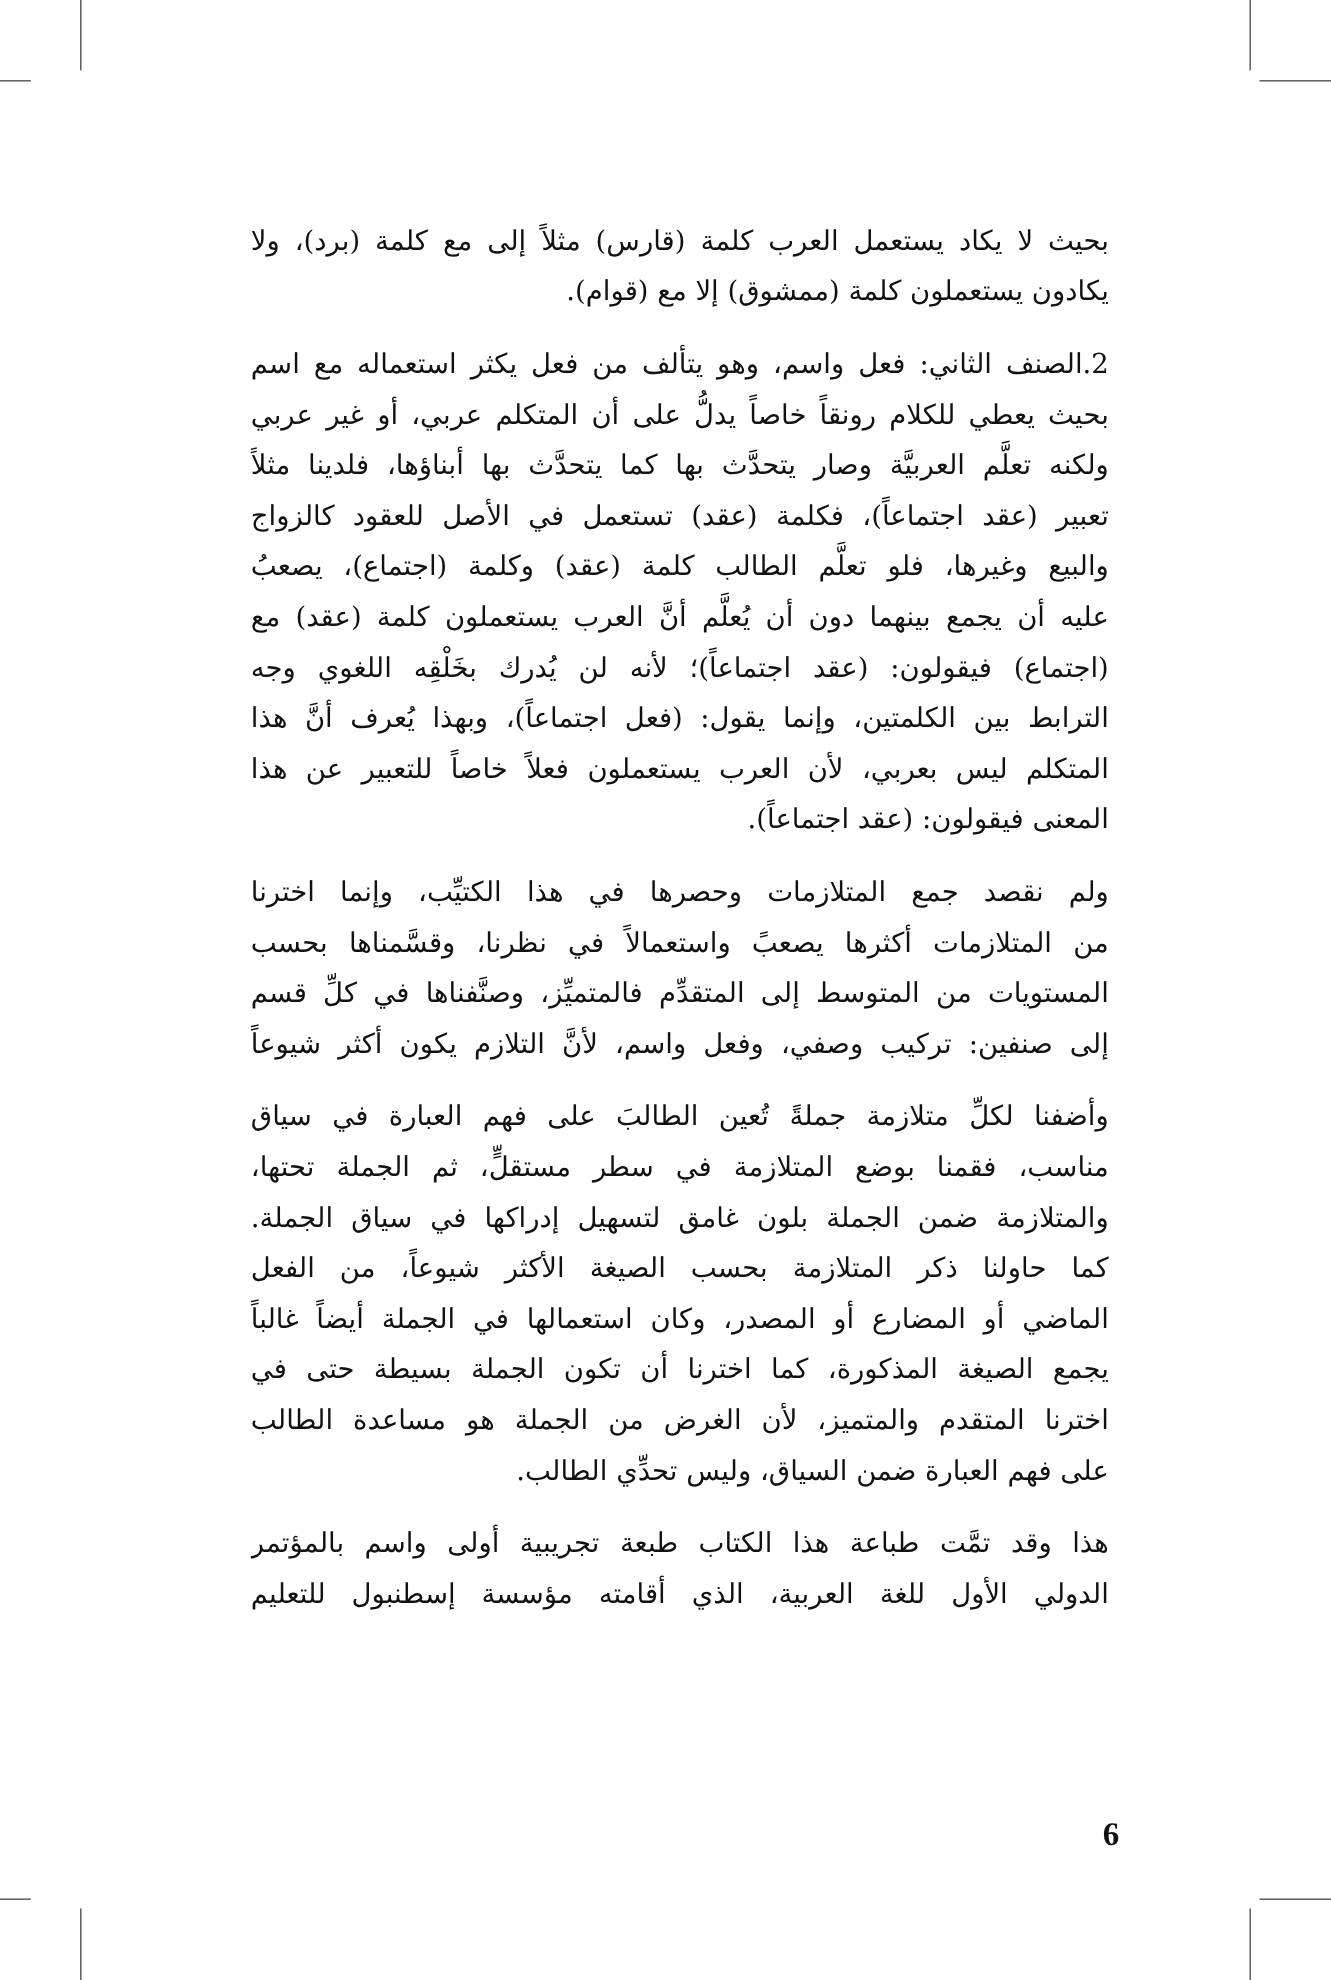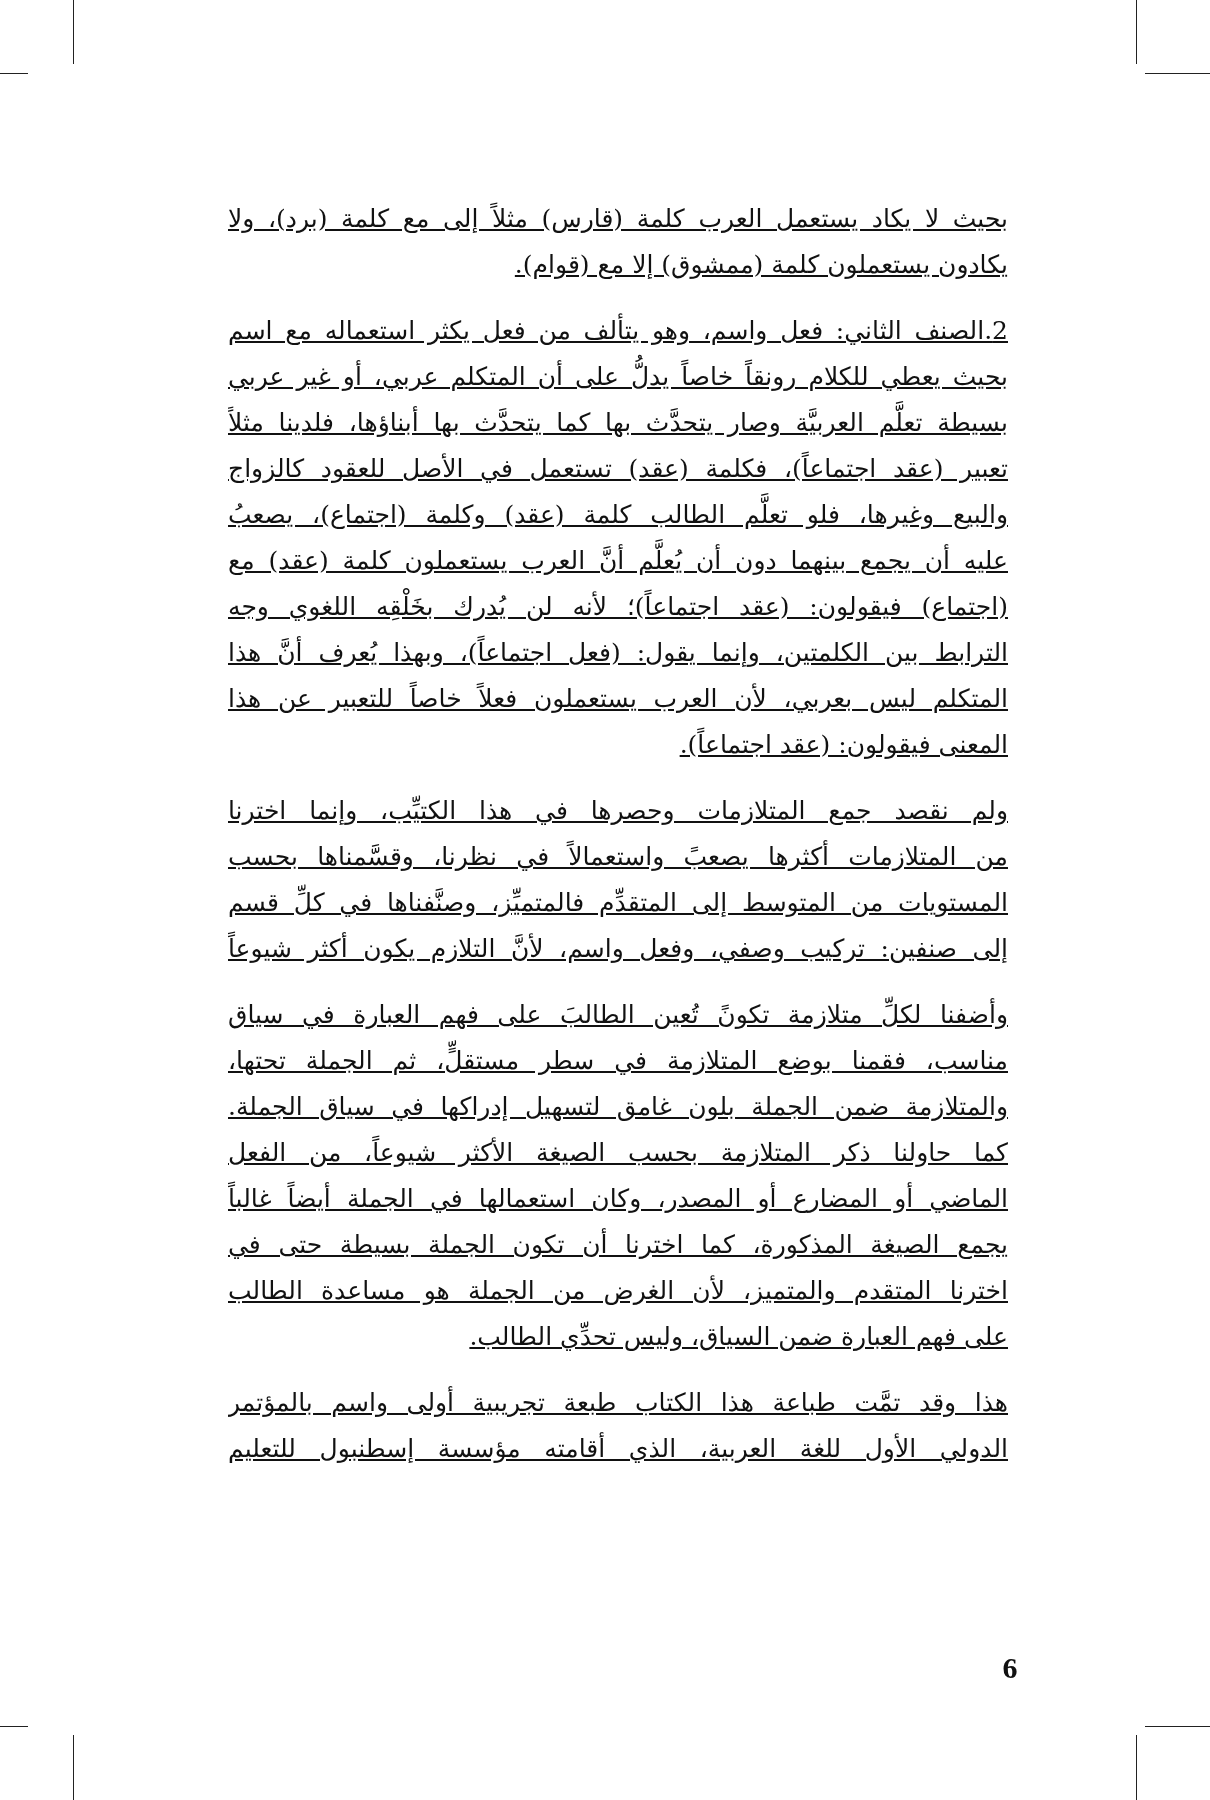--- a/index.html
+++ b/index.html
@@ -31,21 +31,20 @@
     }
     .line {
       display: block;
       height: 46px;
       line-height: 46px;
       font-size: 25px;
       text-align: justify;
       text-align-last: justify;
       white-space: nowrap;
       overflow: hidden;
-      text-decoration: underline;
     }
     .line.last {
       text-align-last: right;
     }
     .page-number {
       position: absolute;
       left: 990px;
       top: 1648px;
       width: 40px;
       font-family: "Liberation Serif", serif;
@@ -69,37 +68,37 @@
 <div class="crop" style="left:1136px; top:1735px; width:1px; height:65px;"></div>
 
 <div class="text-block">
   <div class="para">
     <span class="line">بحيث لا يكاد يستعمل العرب كلمة (قارس) مثلاً إلى مع كلمة (برد)، ولا</span>
     <span class="line last">يكادون يستعملون كلمة (ممشوق) إلا مع (قوام).</span>
   </div>
   <div class="para">
     <span class="line">2.الصنف الثاني: فعل واسم، وهو يتألف من فعل يكثر استعماله مع اسم</span>
     <span class="line">بحيث يعطي للكلام رونقاً خاصاً يدلُّ على أن المتكلم عربي، أو غير عربي</span>
-    <span class="line">بسيطة تعلَّم العربيَّة وصار يتحدَّث بها كما يتحدَّث بها أبناؤها، فلدينا مثلاً</span>
+    <span class="line">ولكنه تعلَّم العربيَّة وصار يتحدَّث بها كما يتحدَّث بها أبناؤها، فلدينا مثلاً</span>
     <span class="line">تعبير (عقد اجتماعاً)، فكلمة (عقد) تستعمل في الأصل للعقود كالزواج</span>
     <span class="line">والبيع وغيرها، فلو تعلَّم الطالب كلمة (عقد) وكلمة (اجتماع)، يصعبُ</span>
     <span class="line">عليه أن يجمع بينهما دون أن يُعلَّم أنَّ العرب يستعملون كلمة (عقد) مع</span>
     <span class="line">(اجتماع) فيقولون: (عقد اجتماعاً)؛ لأنه لن يُدرك بخَلْقِه اللغوي وجه</span>
     <span class="line">الترابط بين الكلمتين، وإنما يقول: (فعل اجتماعاً)، وبهذا يُعرف أنَّ هذا</span>
     <span class="line">المتكلم ليس بعربي، لأن العرب يستعملون فعلاً خاصاً للتعبير عن هذا</span>
     <span class="line last">المعنى فيقولون: (عقد اجتماعاً).</span>
   </div>
   <div class="para">
     <span class="line">ولم نقصد جمع المتلازمات وحصرها في هذا الكتيِّب، وإنما اخترنا</span>
     <span class="line">من المتلازمات أكثرها يصعبً واستعمالاً في نظرنا، وقسَّمناها بحسب</span>
     <span class="line">المستويات من المتوسط إلى المتقدِّم فالمتميِّز، وصنَّفناها في كلِّ قسم</span>
     <span class="line">إلى صنفين: تركيب وصفي، وفعل واسم، لأنَّ التلازم يكون أكثر شيوعاً</span>
   </div>
   <div class="para">
-    <span class="line">وأضفنا لكلِّ متلازمة تكونً تُعين الطالبَ على فهم العبارة في سياق</span>
+    <span class="line">وأضفنا لكلِّ متلازمة جملةً تُعين الطالبَ على فهم العبارة في سياق</span>
     <span class="line">مناسب، فقمنا بوضع المتلازمة في سطر مستقلٍّ، ثم الجملة تحتها،</span>
     <span class="line">والمتلازمة ضمن الجملة بلون غامق لتسهيل إدراكها في سياق الجملة.</span>
     <span class="line">كما حاولنا ذكر المتلازمة بحسب الصيغة الأكثر شيوعاً، من الفعل</span>
     <span class="line">الماضي أو المضارع أو المصدر، وكان استعمالها في الجملة أيضاً غالباً</span>
     <span class="line">يجمع الصيغة المذكورة، كما اخترنا أن تكون الجملة بسيطة حتى في</span>
     <span class="line">اخترنا المتقدم والمتميز، لأن الغرض من الجملة هو مساعدة الطالب</span>
     <span class="line last">على فهم العبارة ضمن السياق، وليس تحدِّي الطالب.</span>
   </div>
   <div class="para">
     <span class="line">هذا وقد تمَّت طباعة هذا الكتاب طبعة تجريبية أولى واسم بالمؤتمر</span>

